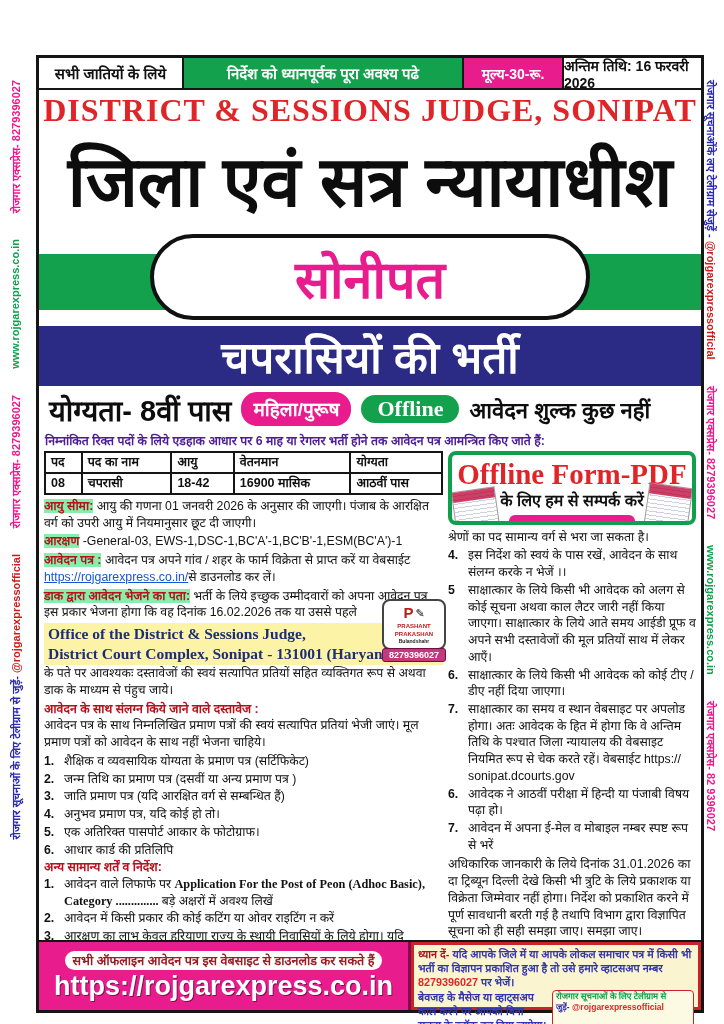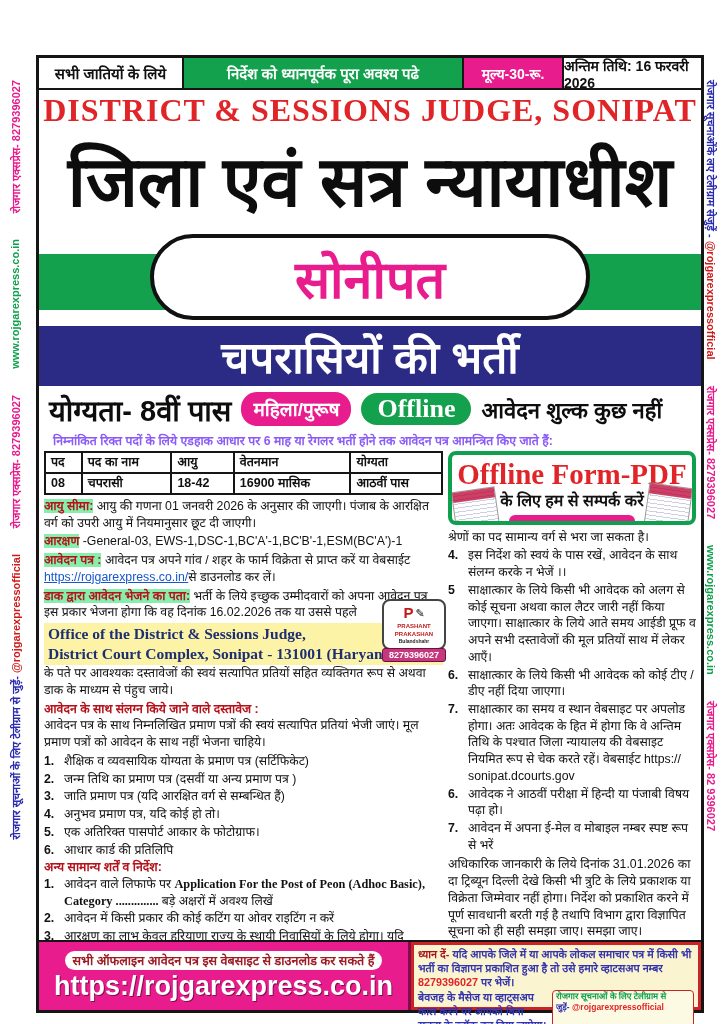--- a/index.html
+++ b/index.html
@@ -38,25 +38,25 @@
   .city-box { position:relative; margin:0 auto; width:440px; height:86px; background:#fff; border:4px solid #111;
     border-radius:46px; display:flex; align-items:center; justify-content:center; }
   .city-text { color:#e81c8d; font-weight:900; font-size:52px; }
 
   .recruit-band { height:60px; background:#2b2a84; display:flex; align-items:center; justify-content:center;
     color:#fff; font-weight:900; font-size:44px; }
 
   .qual-row { height:46px; display:flex; align-items:center; gap:10px; padding:0 10px; }
   .qual-text { font-weight:900; font-size:29px; color:#0d0d0d; white-space:nowrap; }
   .badge-gender { background:#e81c8d; color:#fff; font-weight:bold; font-size:19px; padding:4px 12px; border-radius:16px; white-space:nowrap; }
-  .badge-offline { background:#14a14e; color:#fff; font-weight:bold; font-size:26px; padding:1px 16px; border-radius:18px;
+  .badge-offline { background:#14a14e; color:#fff; font-weight:bold; font-size:22px; padding:1px 16px; border-radius:18px;
     font-family:"Liberation Serif", serif; white-space:nowrap; }
   .fee-text { font-weight:900; font-size:22px; color:#0d0d0d; white-space:nowrap; }
 
-  .intro-line { padding:0 6px 2px 14px; font-size:12.3px; font-weight:bold; color:#8b5cf6; }
+  .intro-line { padding:0 6px 2px 6px; font-size:12.3px; font-weight:bold; color:#4c1d95; }
 
   
   .columns { flex:1; display:flex; padding:0 5px; overflow:hidden; }
   .left-col { width:404px; position:relative; padding-right:5px; font-size:12.3px; line-height:1.36; color:#111; }
   .right-col { flex:1; display:flex; flex-direction:column; font-size:12.3px; line-height:1.36; color:#111; }
 
   table.posts { border-collapse:collapse; width:100%; margin-bottom:3px;border-radius:18px; }
   table.posts th, table.posts td { border:2px solid #151515; font-size:12.5px; padding:1px 5px; text-align:left; font-weight:bold; }
 
   .para { margin-bottom:2px; }

